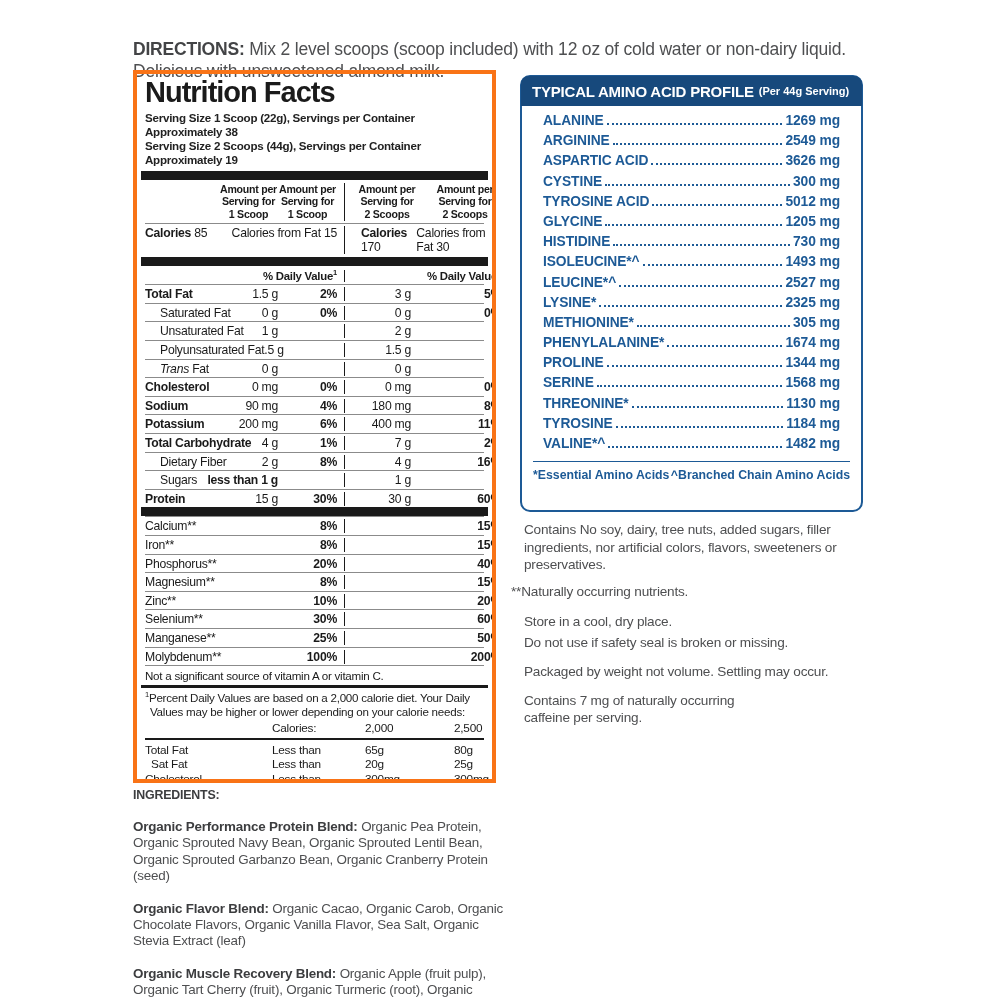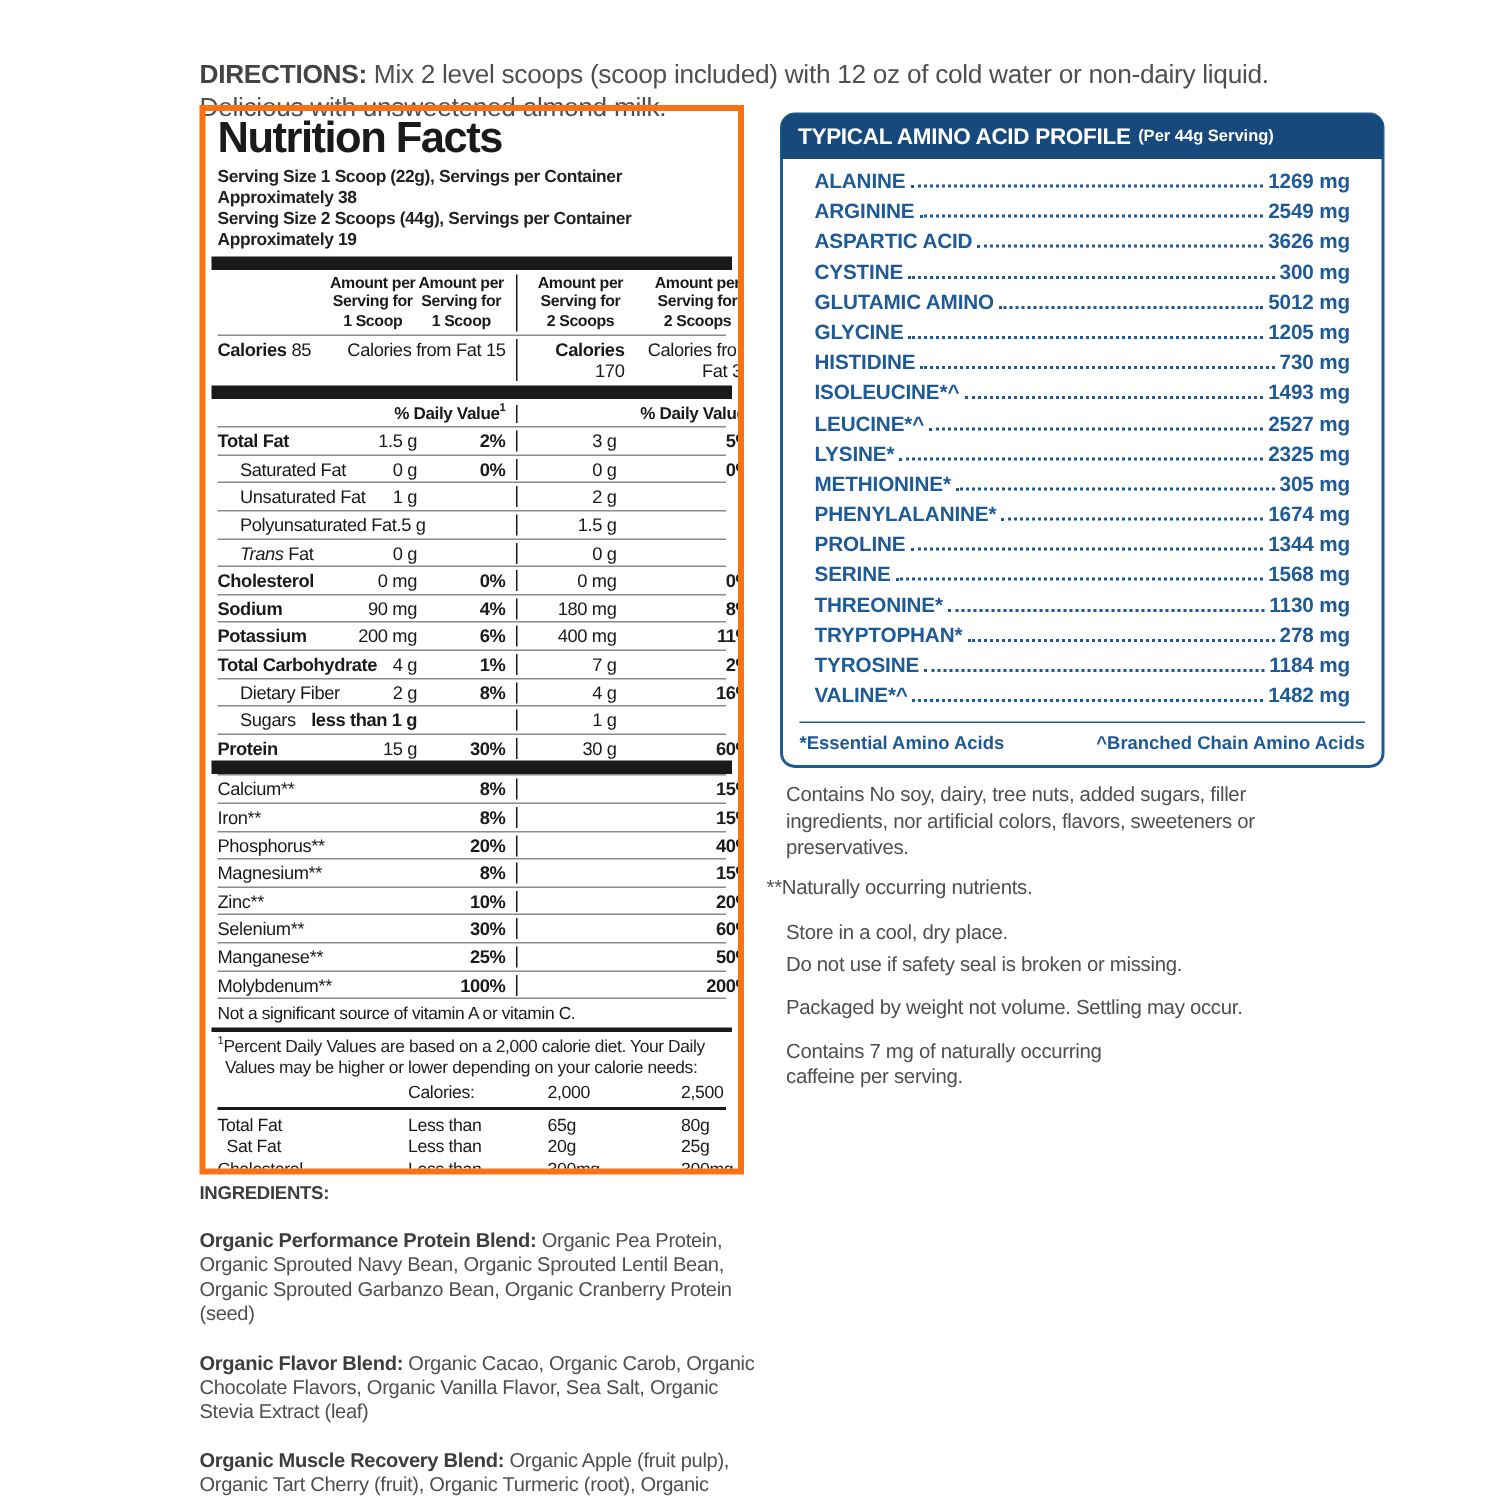--- a/index.html
+++ b/index.html
@@ -19,21 +19,21 @@
   .serving{font-size:11.6px;font-weight:bold;line-height:1.2;color:#222;}
   .bar-thick{height:9px;background:#1a1a1a;margin:4px -4px 0;}
   .bar-med{height:3px;background:#1a1a1a;margin:0 -4px;}
   .divcell{border-right:1.6px solid #1a1a1a;}
 
   .nf-headrow{display:grid;grid-template-columns:74px 59px 59px 8px 84px 72px;padding:3px 0 2px;}
   .hc{font-size:10.6px;font-weight:bold;text-align:center;line-height:1.2;white-space:pre-line;}
 
   .nf-row{border-top:1px solid #8b8b8b;}
   .cal-row,.dv-row{display:grid;grid-template-columns:192px 8px 156px;}
-  .cal-row{font-size:12.2px;padding:2.5px 0;text-align:right;}
+  .cal-row{font-size:12.2px;padding:2.5px 0;}
   .half{display:flex;justify-content:space-between;align-items:baseline;}
   .hr2{padding-left:16px;}
   .dv-row{font-size:11.4px;font-weight:bold;padding:2.5px 0 2px;}
   .dvh{display:block;text-align:right;}
 
   .nf-grid{display:grid;grid-template-columns:133px 59px 8px 70px 86px;font-size:12.2px;padding:2px 0 1.6px;}
   .c1{display:flex;justify-content:space-between;align-items:baseline;}
   .lab{white-space:nowrap;}
   .lab.main{font-weight:bold;}
   .lab.sub{padding-left:15px;}
@@ -43,21 +43,21 @@
   .c4{text-align:right;padding-right:4px;}
 
   .notsig{font-size:11.6px;padding:3px 0 3px;}
   .fn-note{font-size:11.6px;line-height:1.2;padding:3px 0 2px 5px;text-indent:-5px;color:#222;}
   .fn-grid{display:grid;grid-template-columns:127px 93px 89px auto;font-size:11.8px;line-height:1.15;}
   .fn-head{padding:1px 0 3px;border-bottom:2px solid #1a1a1a;margin-bottom:3px;}
   .fn-body .fn-grid{padding:0.4px 0;}
   .fn-c1{white-space:pre;}
 
   
-  .amino{position:absolute;left:520px;top:75px;width:403px;height:437px;box-sizing:border-box;border:2px solid #1d5a96;border-radius:10px;color:#1d5a96;}
+  .amino{position:absolute;left:520px;top:75px;width:343px;height:437px;box-sizing:border-box;border:2px solid #1d5a96;border-radius:10px;color:#1d5a96;}
   .amino-header{background:#17497c;color:#fff;border-radius:8px 8px 0 0;height:30px;display:flex;align-items:center;gap:5px;padding:0 11px;margin:-1px -1px 0;}
   .at{font-size:15px;font-weight:bold;letter-spacing:-0.2px;}
   .as{font-size:11px;font-weight:bold;}
   .amino-list{padding:7px 21px 0;}
   .amino-row{display:flex;align-items:baseline;font-weight:bold;font-size:13.8px;height:20.2px;letter-spacing:-0.1px;}
   .amino-dots{flex:1;border-bottom:2px dotted #1d5a96;margin:0 3px 3px;}
   .amino-foot{display:flex;justify-content:space-between;border-top:1.5px solid #1d5a96;margin:5px 11px 0;padding-top:6px;font-size:12.3px;font-weight:bold;}
 
   
   .notes{position:absolute;left:511px;top:521px;width:378px;font-size:13.6px;line-height:1.3;color:#4e4f51;letter-spacing:-0.2px;}
@@ -372,21 +372,21 @@
           <span>ASPARTIC ACID</span>
           <span class="amino-dots"></span>
           <span>3626 mg</span>
         </div>
         <div class="amino-row">
           <span>CYSTINE</span>
           <span class="amino-dots"></span>
           <span>300 mg</span>
         </div>
         <div class="amino-row">
-          <span>GLUTAMIC AMINO</span>
+          <span>TYROSINE ACID</span>
           <span class="amino-dots"></span>
           <span>5012 mg</span>
         </div>
         <div class="amino-row">
           <span>GLYCINE</span>
           <span class="amino-dots"></span>
           <span>1205 mg</span>
         </div>
         <div class="amino-row">
           <span>HISTIDINE</span>
@@ -425,25 +425,20 @@
         </div>
         <div class="amino-row">
           <span>SERINE</span>
           <span class="amino-dots"></span>
           <span>1568 mg</span>
         </div>
         <div class="amino-row">
           <span>THREONINE*</span>
           <span class="amino-dots"></span>
           <span>1130 mg</span>
-        </div>
-        <div class="amino-row">
-          <span>TRYPTOPHAN*</span>
-          <span class="amino-dots"></span>
-          <span>278 mg</span>
         </div>
         <div class="amino-row">
           <span>TYROSINE</span>
           <span class="amino-dots"></span>
           <span>1184 mg</span>
         </div>
         <div class="amino-row">
           <span>VALINE*^</span>
           <span class="amino-dots"></span>
           <span>1482 mg</span>

